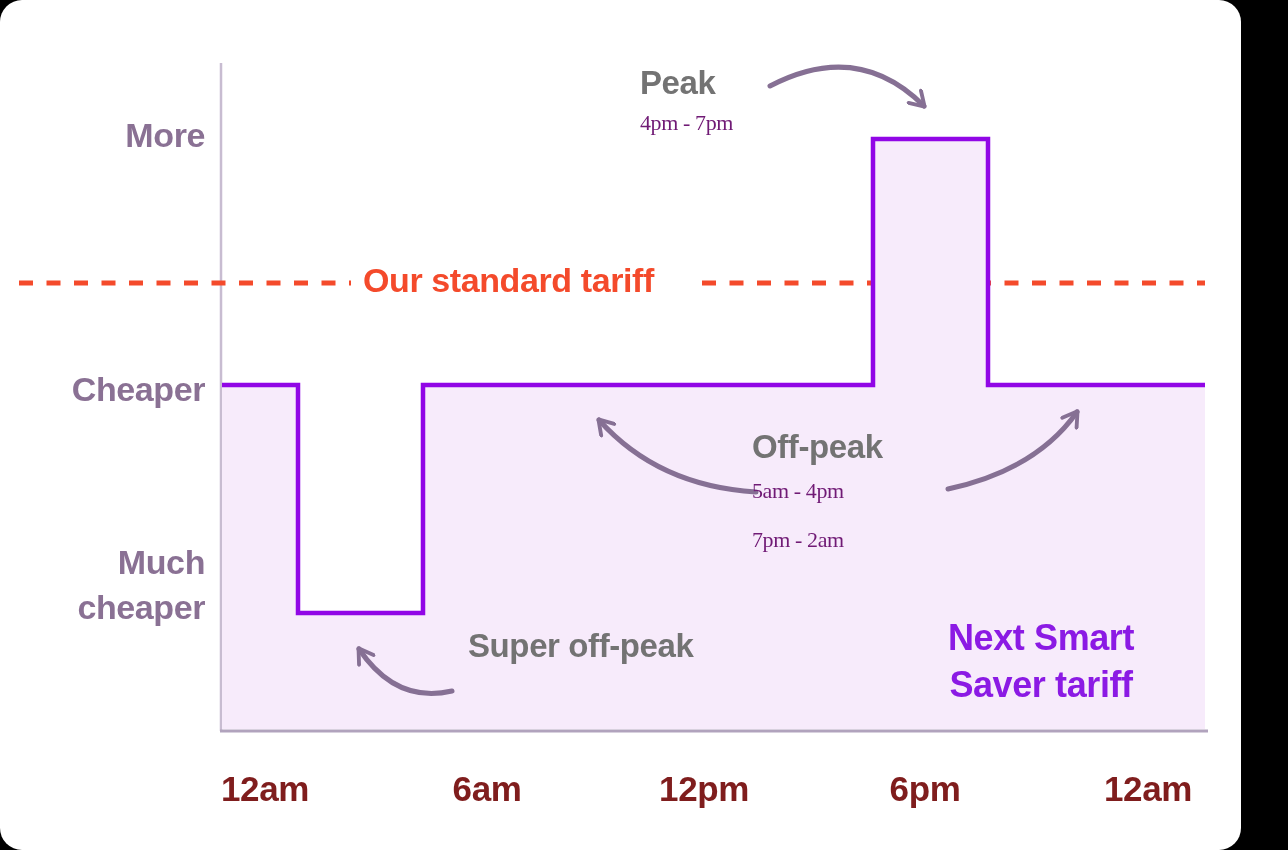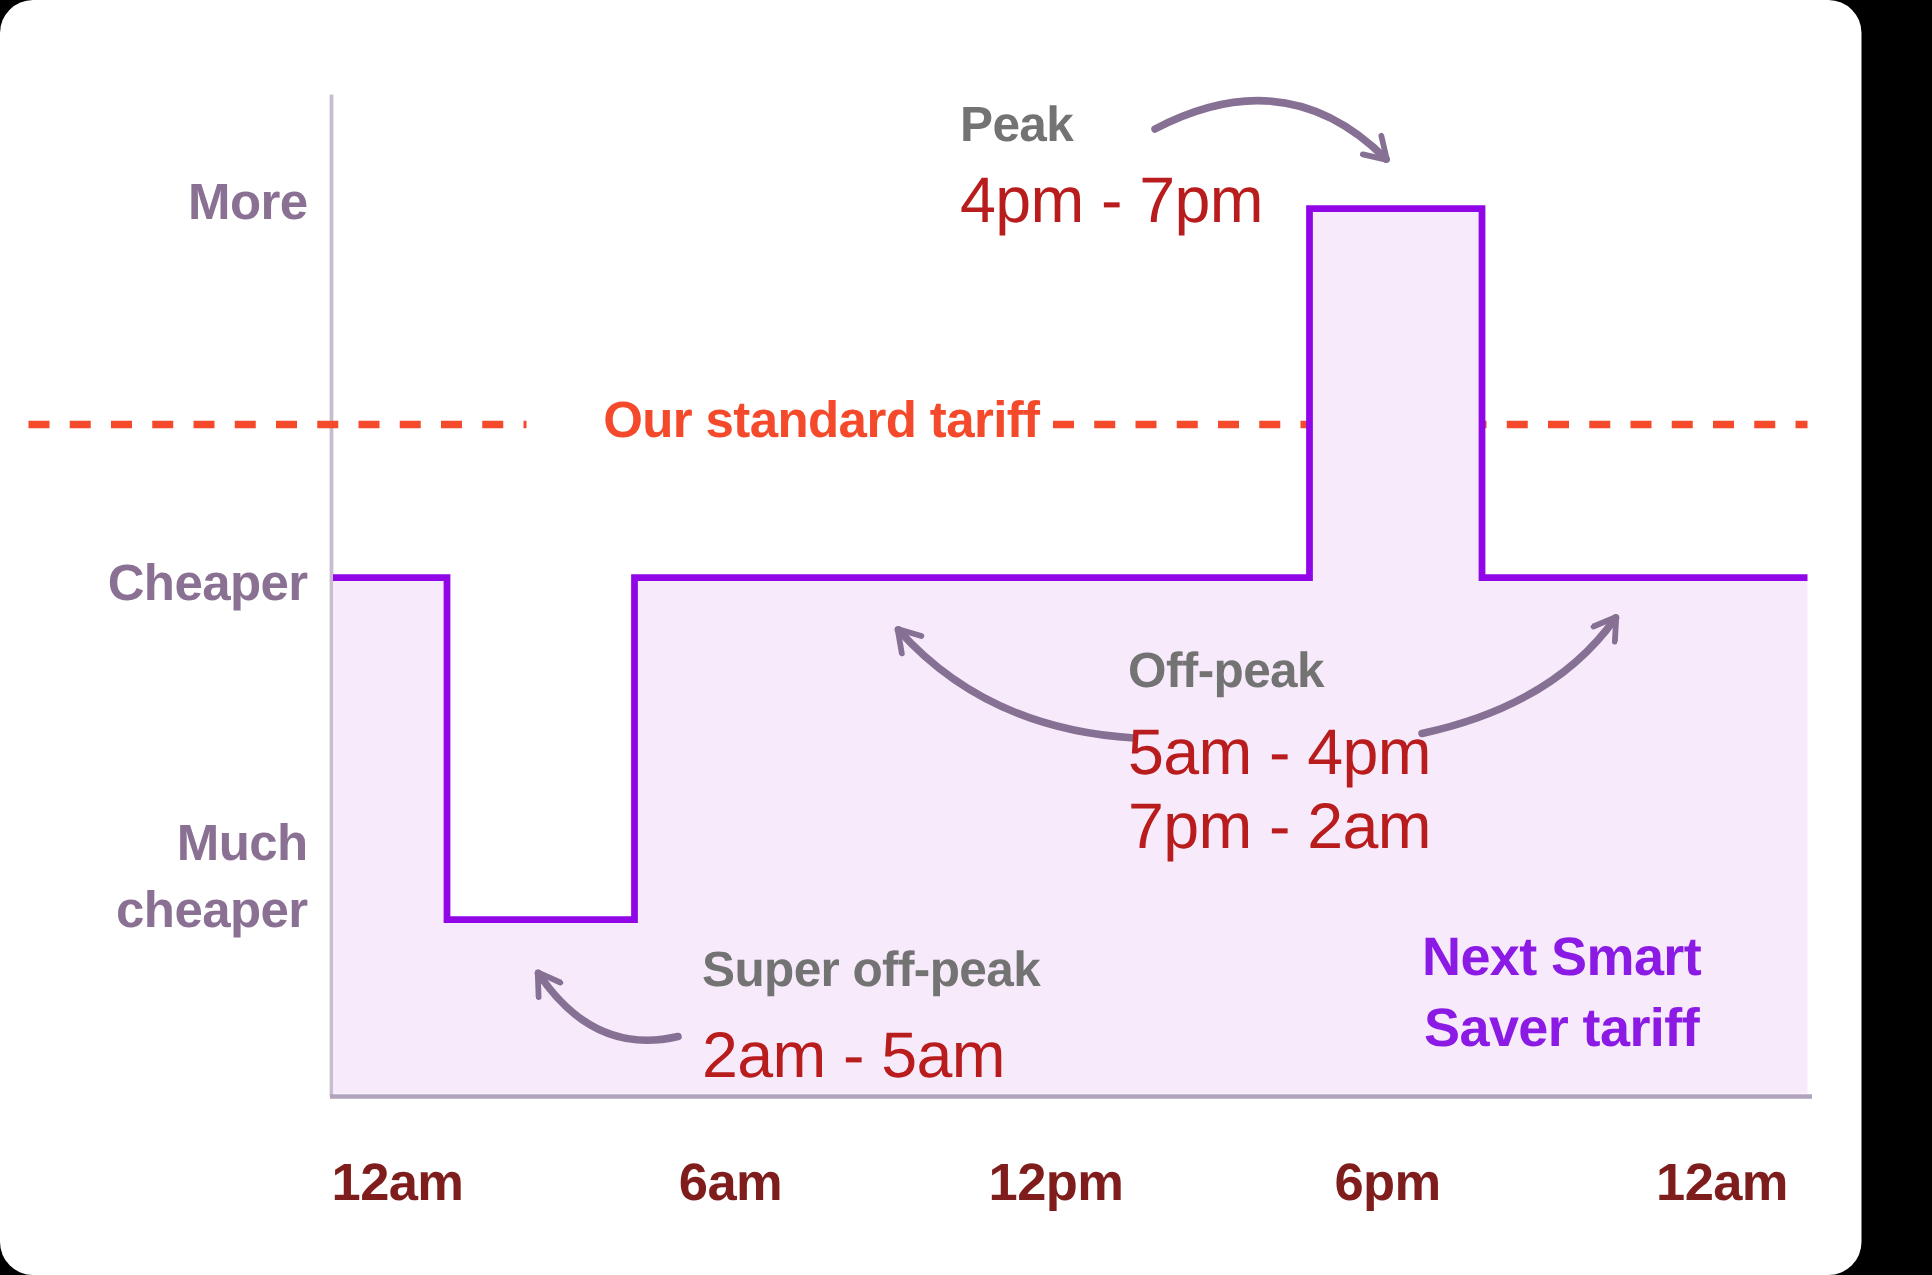--- a/index.html
+++ b/index.html
@@ -16,25 +16,25 @@
   .ylab{
     left:0;width:205px;text-align:right;
     color:#8a7194;font-weight:700;font-size:34px;line-height:45px;
   }
   .ylab .line{display:block;}
   .xlab{
     top:769px;transform:translateX(-50%);
     color:#7f1d1d;font-weight:700;font-size:35px;
   }
   .std-label{
-    top:261px;left:363px;width:330px;text-align:right;
+    top:261px;left:363px;width:330px;text-align:left;
     color:#f44a2b;font-weight:700;font-size:34px;
   }
   .ann-title{color:#737373;font-weight:700;font-size:33px;}
-  .ann-time{color:#b91c1c;font-weight:400;font-size:43px;}
+  .ann-time{color:#701a75;font-weight:400;font-size:22px;font-family:Liberation Serif, serif;}
   .brand{
     left:948px;top:614px;color:#8b1ae4;font-weight:700;
     font-size:36px;line-height:47px;
   }
   .brand .line{display:block;text-align:center;}
 </style>
 </head>
 <body>
 
 <div class="card">
@@ -83,20 +83,19 @@
   <div class="txt std-label">Our standard tariff</div>
 
   <div class="txt ann-title" style="left:640px;top:64px">Peak</div>
   <div class="txt ann-time" style="left:640px;top:110px">4pm - 7pm</div>
 
   <div class="txt ann-title" style="left:752px;top:428px">Off-peak</div>
   <div class="txt ann-time" style="left:752px;top:478px">5am - 4pm</div>
   <div class="txt ann-time" style="left:752px;top:527px">7pm - 2am</div>
 
   <div class="txt ann-title" style="left:468px;top:627px">Super off-peak</div>
-  <div class="txt ann-time" style="left:468px;top:680px">2am - 5am</div>
 
   <div class="txt brand">
     <span class="line">Next Smart</span>
     <span class="line">Saver tariff</span>
   </div>
 
 </div>
 
 </body></html>

